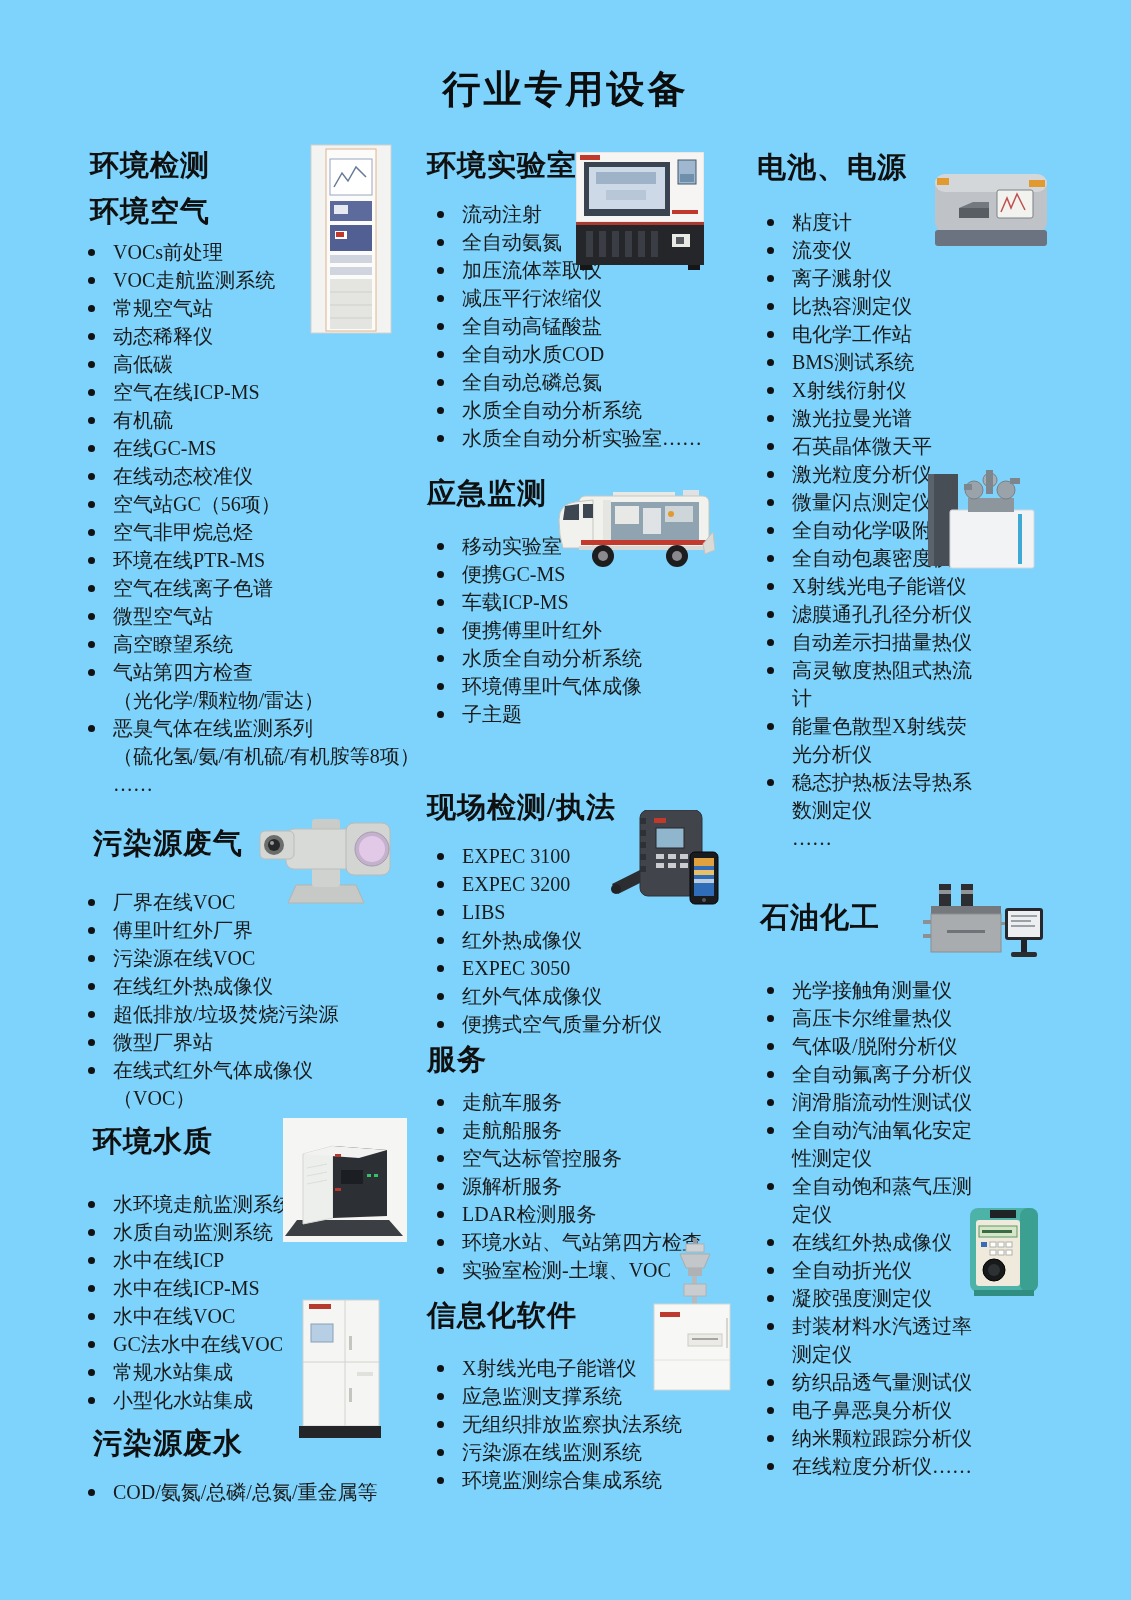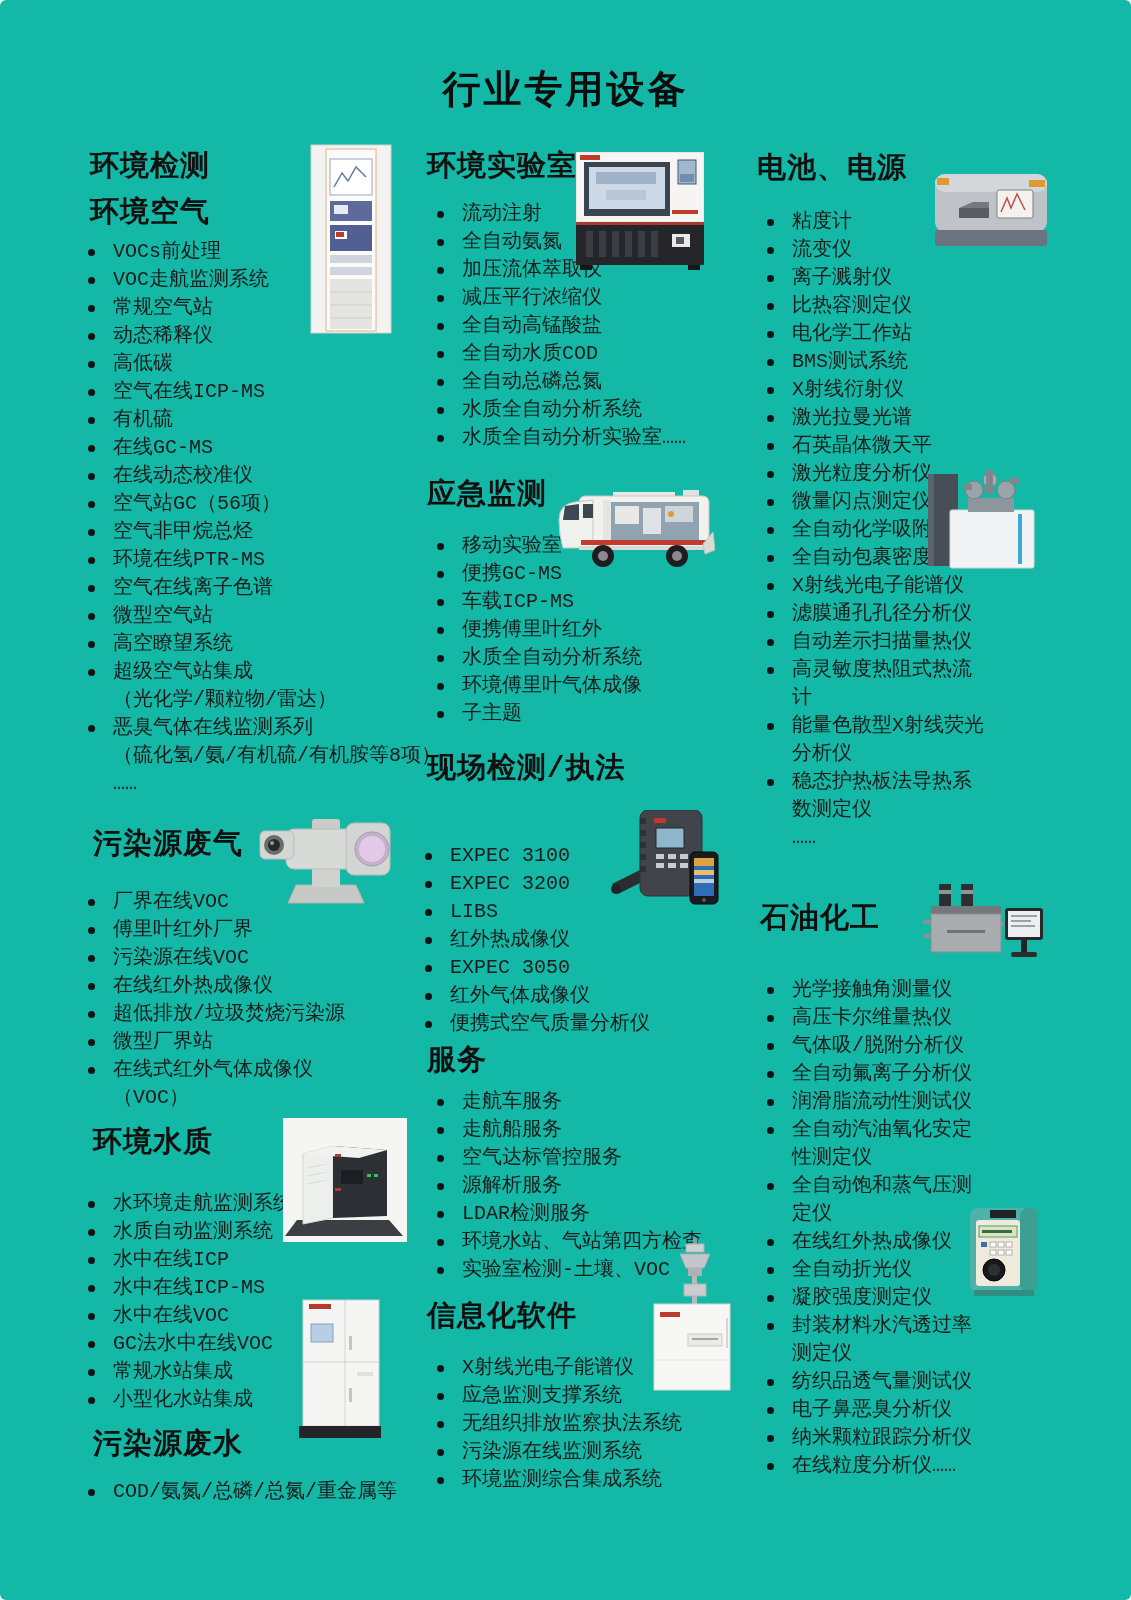--- a/index.html
+++ b/index.html
@@ -1,17 +1,17 @@
 <!DOCTYPE html>
 <html><head>
 <meta charset="utf-8">
 <style>
   html,body{margin:0;padding:0;background:#ffffff;}
-  #page{position:relative;width:1131px;height:1600px;background:#14b8a6;overflow:hidden;
-        font-family:Liberation Mono, monospace;color:#161616;border-radius:6px;}
+  #page{position:relative;width:1131px;height:1600px;background:#7dd3fc;overflow:hidden;
+        font-family:Liberation Serif, serif;color:#161616;}
   .title{position:absolute;left:0;top:64px;width:100%;text-align:center;
          font-size:38px;font-weight:700;letter-spacing:3px;color:#0d0d0d;}
   .h{position:absolute;font-size:29px;font-weight:700;letter-spacing:1px;color:#101010;white-space:nowrap;}
   .lst{position:absolute;list-style:none;margin:0;padding:0;}
   .lst li{position:relative;padding-left:34px;font-size:20px;line-height:28px;color:#1b1b1b;}
   .lst li::before{content:"";position:absolute;left:9px;top:11px;width:7px;height:7px;
                   border-radius:50%;background:#121212;}
   .lst li.no-bullet{white-space:nowrap;}
   .lst li.no-bullet::before{display:none;}
   .img{position:absolute;}
@@ -35,21 +35,21 @@
       <li>空气在线ICP-MS</li>
       <li>有机硫</li>
       <li>在线GC-MS</li>
       <li>在线动态校准仪</li>
       <li>空气站GC（56项）</li>
       <li>空气非甲烷总烃</li>
       <li>环境在线PTR-MS</li>
       <li>空气在线离子色谱</li>
       <li>微型空气站</li>
       <li>高空瞭望系统</li>
-      <li>超级空气站集成</li>
+      <li>气站第四方检查</li>
       <li class="no-bullet">（光化学/颗粒物/雷达）</li>
       <li>恶臭气体在线监测系列</li>
       <li class="no-bullet">（硫化氢/氨/有机硫/有机胺等8项）</li>
       <li class="no-bullet">……</li>
     </ul>
 
   <div class="h" style="left:93px;top:824px">污染源废气</div>
   <ul class="lst" style="left:79px;top:888px;width:330px">
       <li>厂界在线VOC</li>
       <li>傅里叶红外厂界</li>
@@ -95,22 +95,22 @@
   <ul class="lst" style="left:428px;top:532px;width:300px">
       <li>移动实验室</li>
       <li>便携GC-MS</li>
       <li>车载ICP-MS</li>
       <li>便携傅里叶红外</li>
       <li>水质全自动分析系统</li>
       <li>环境傅里叶气体成像</li>
       <li>子主题</li>
     </ul>
 
-  <div class="h" style="left:427px;top:748px">现场检测/执法</div>
-  <ul class="lst" style="left:416px;top:842px;width:300px">
+  <div class="h" style="left:427px;top:788px">现场检测/执法</div>
+  <ul class="lst" style="left:428px;top:842px;width:300px">
       <li>EXPEC 3100</li>
       <li>EXPEC 3200</li>
       <li>LIBS</li>
       <li>红外热成像仪</li>
       <li>EXPEC 3050</li>
       <li>红外气体成像仪</li>
       <li>便携式空气质量分析仪</li>
     </ul>
 
   <div class="h" style="left:427px;top:1040px">服务</div>

